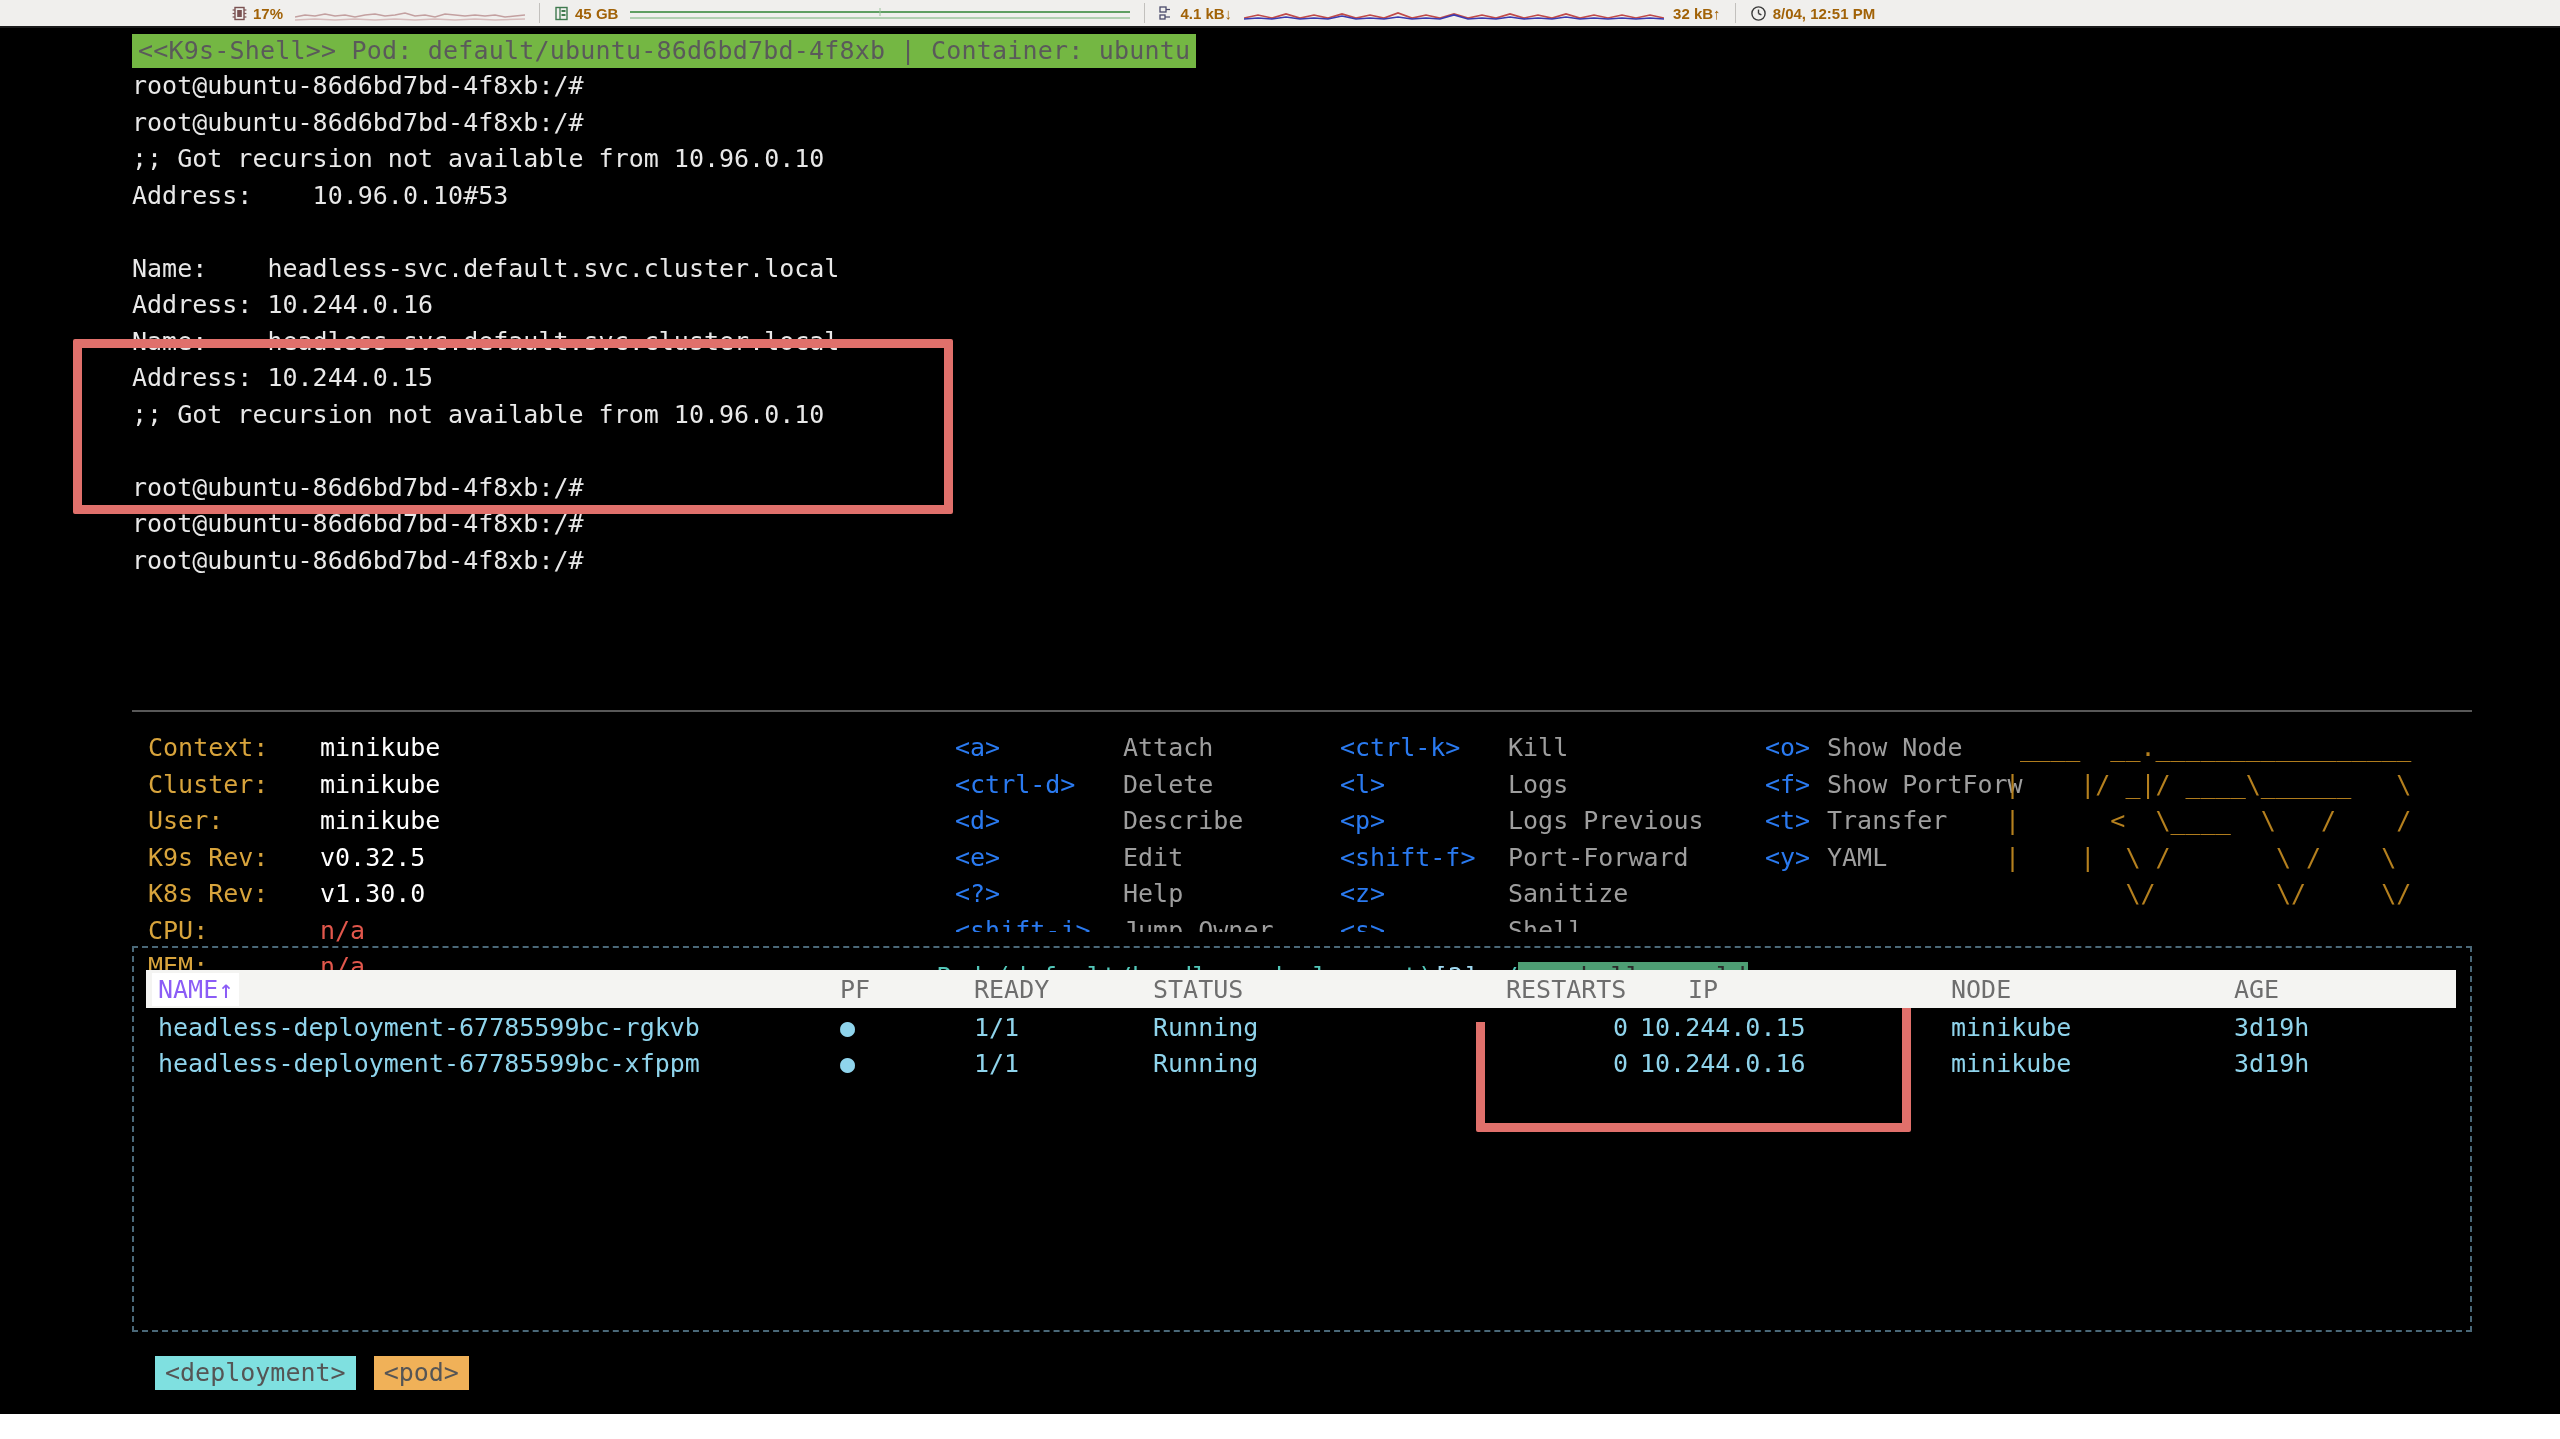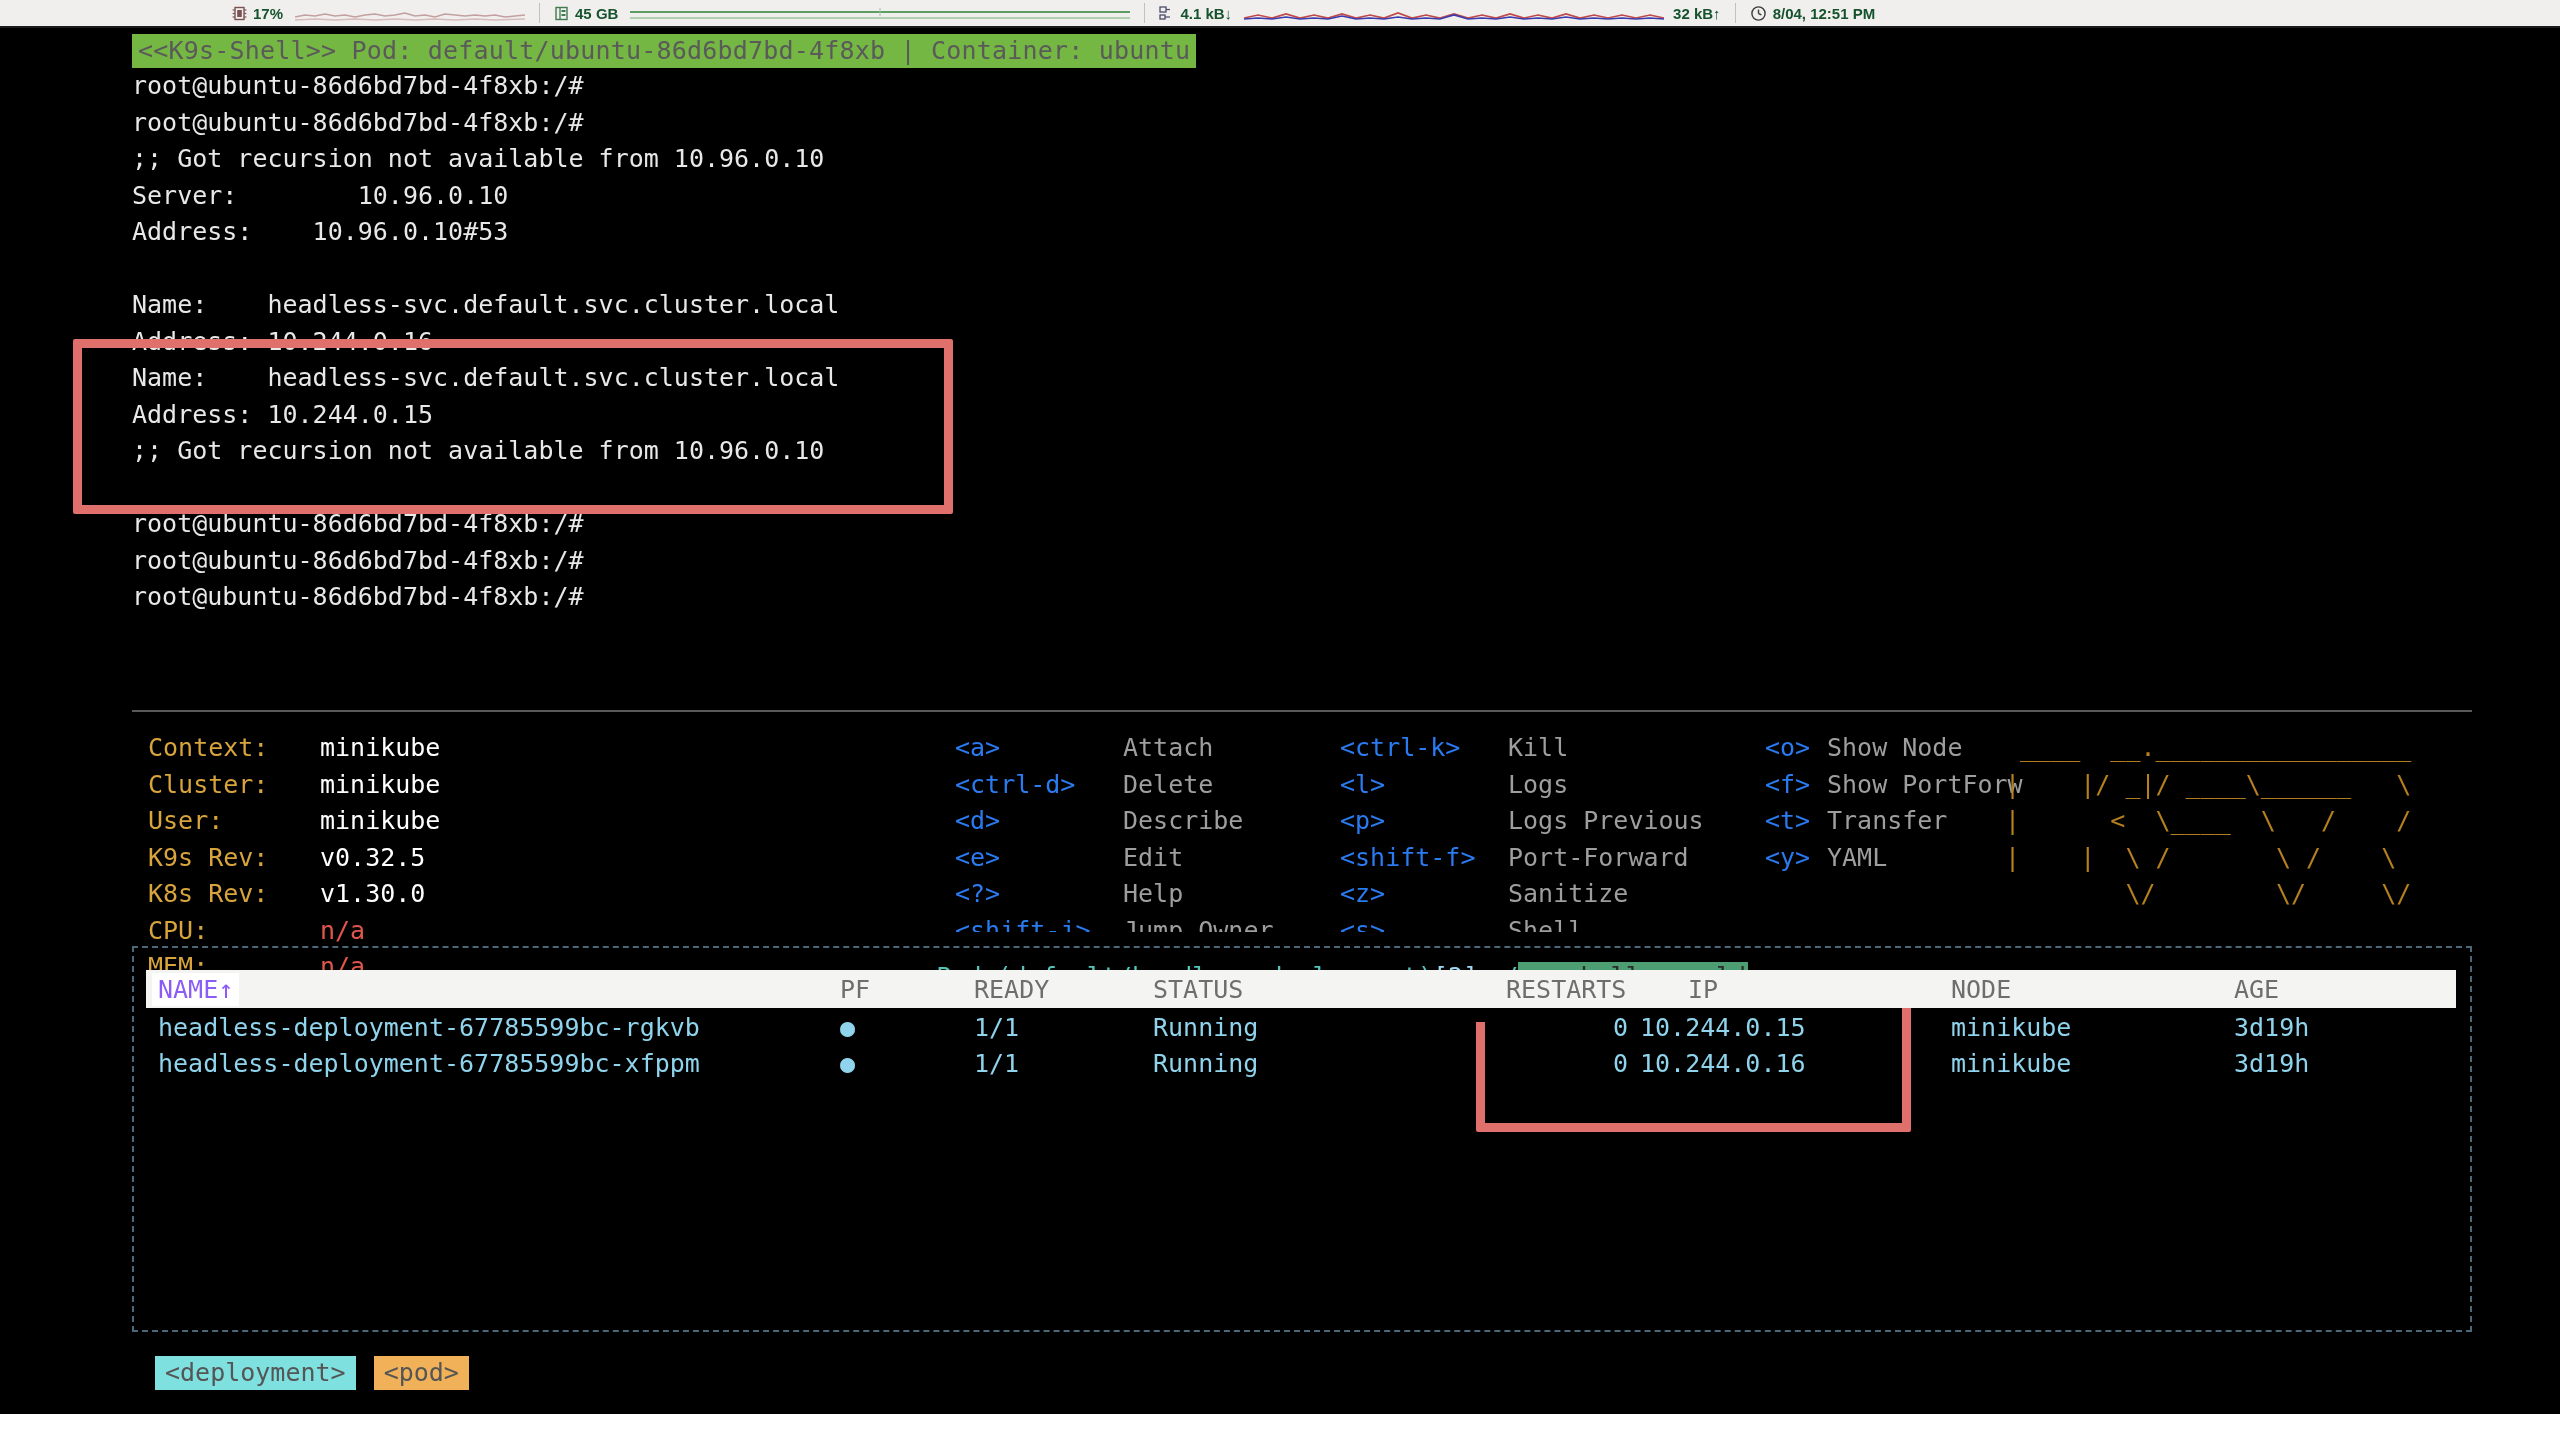--- a/index.html
+++ b/index.html
@@ -18,21 +18,21 @@
     border-bottom: 2px solid #1b1b1b;
     display: flex; align-items: center;
   }
   #menubar-inner {
     display: flex; align-items: center; height: 28px;
     padding-left: 232px; gap: 0px;
   }
   .mb-group { display: flex; align-items: center; height: 28px; }
   .mb-label {
     font-family: "Liberation Sans", sans-serif;
-    font-size: 15px; font-weight: 600; color: #14532d;
+    font-size: 15px; font-weight: 600; color: #a16207;
     white-space: nowrap;
   }
   .mb-sep {
     width: 1px; height: 20px; background: #c2c0bd; margin: 0 14px;
   }
   .mb-icon { margin-right: 6px; display:flex; align-items:center; }
 
   .sparkline { display: block; }
 
   
@@ -259,21 +259,20 @@
   </div>
 </div>
 
 <div id="terminal">
   <div id="term-pad">
     <div class="banner">&lt;&lt;K9s-Shell&gt;&gt; Pod: default/ubuntu-86d6bd7bd-4f8xb | Container: ubuntu</div>
     <div id="terminal-lines">
         <div class="tline">root@ubuntu-86d6bd7bd-4f8xb:/#</div>
         <div class="tline">root@ubuntu-86d6bd7bd-4f8xb:/#</div>
         <div class="tline">;; Got recursion not available from 10.96.0.10</div>
-        <div class="tline">Server:        10.96.0.10</div>
         <div class="tline">Address:    10.96.0.10#53</div>
         <div class="tline">&nbsp;</div>
         <div class="tline">Name:    headless-svc.default.svc.cluster.local</div>
         <div class="tline">Address: 10.244.0.16</div>
         <div class="tline">Name:    headless-svc.default.svc.cluster.local</div>
         <div class="tline">Address: 10.244.0.15</div>
         <div class="tline">;; Got recursion not available from 10.96.0.10</div>
         <div class="tline">&nbsp;</div>
         <div class="tline">root@ubuntu-86d6bd7bd-4f8xb:/#</div>
         <div class="tline">root@ubuntu-86d6bd7bd-4f8xb:/#</div>

